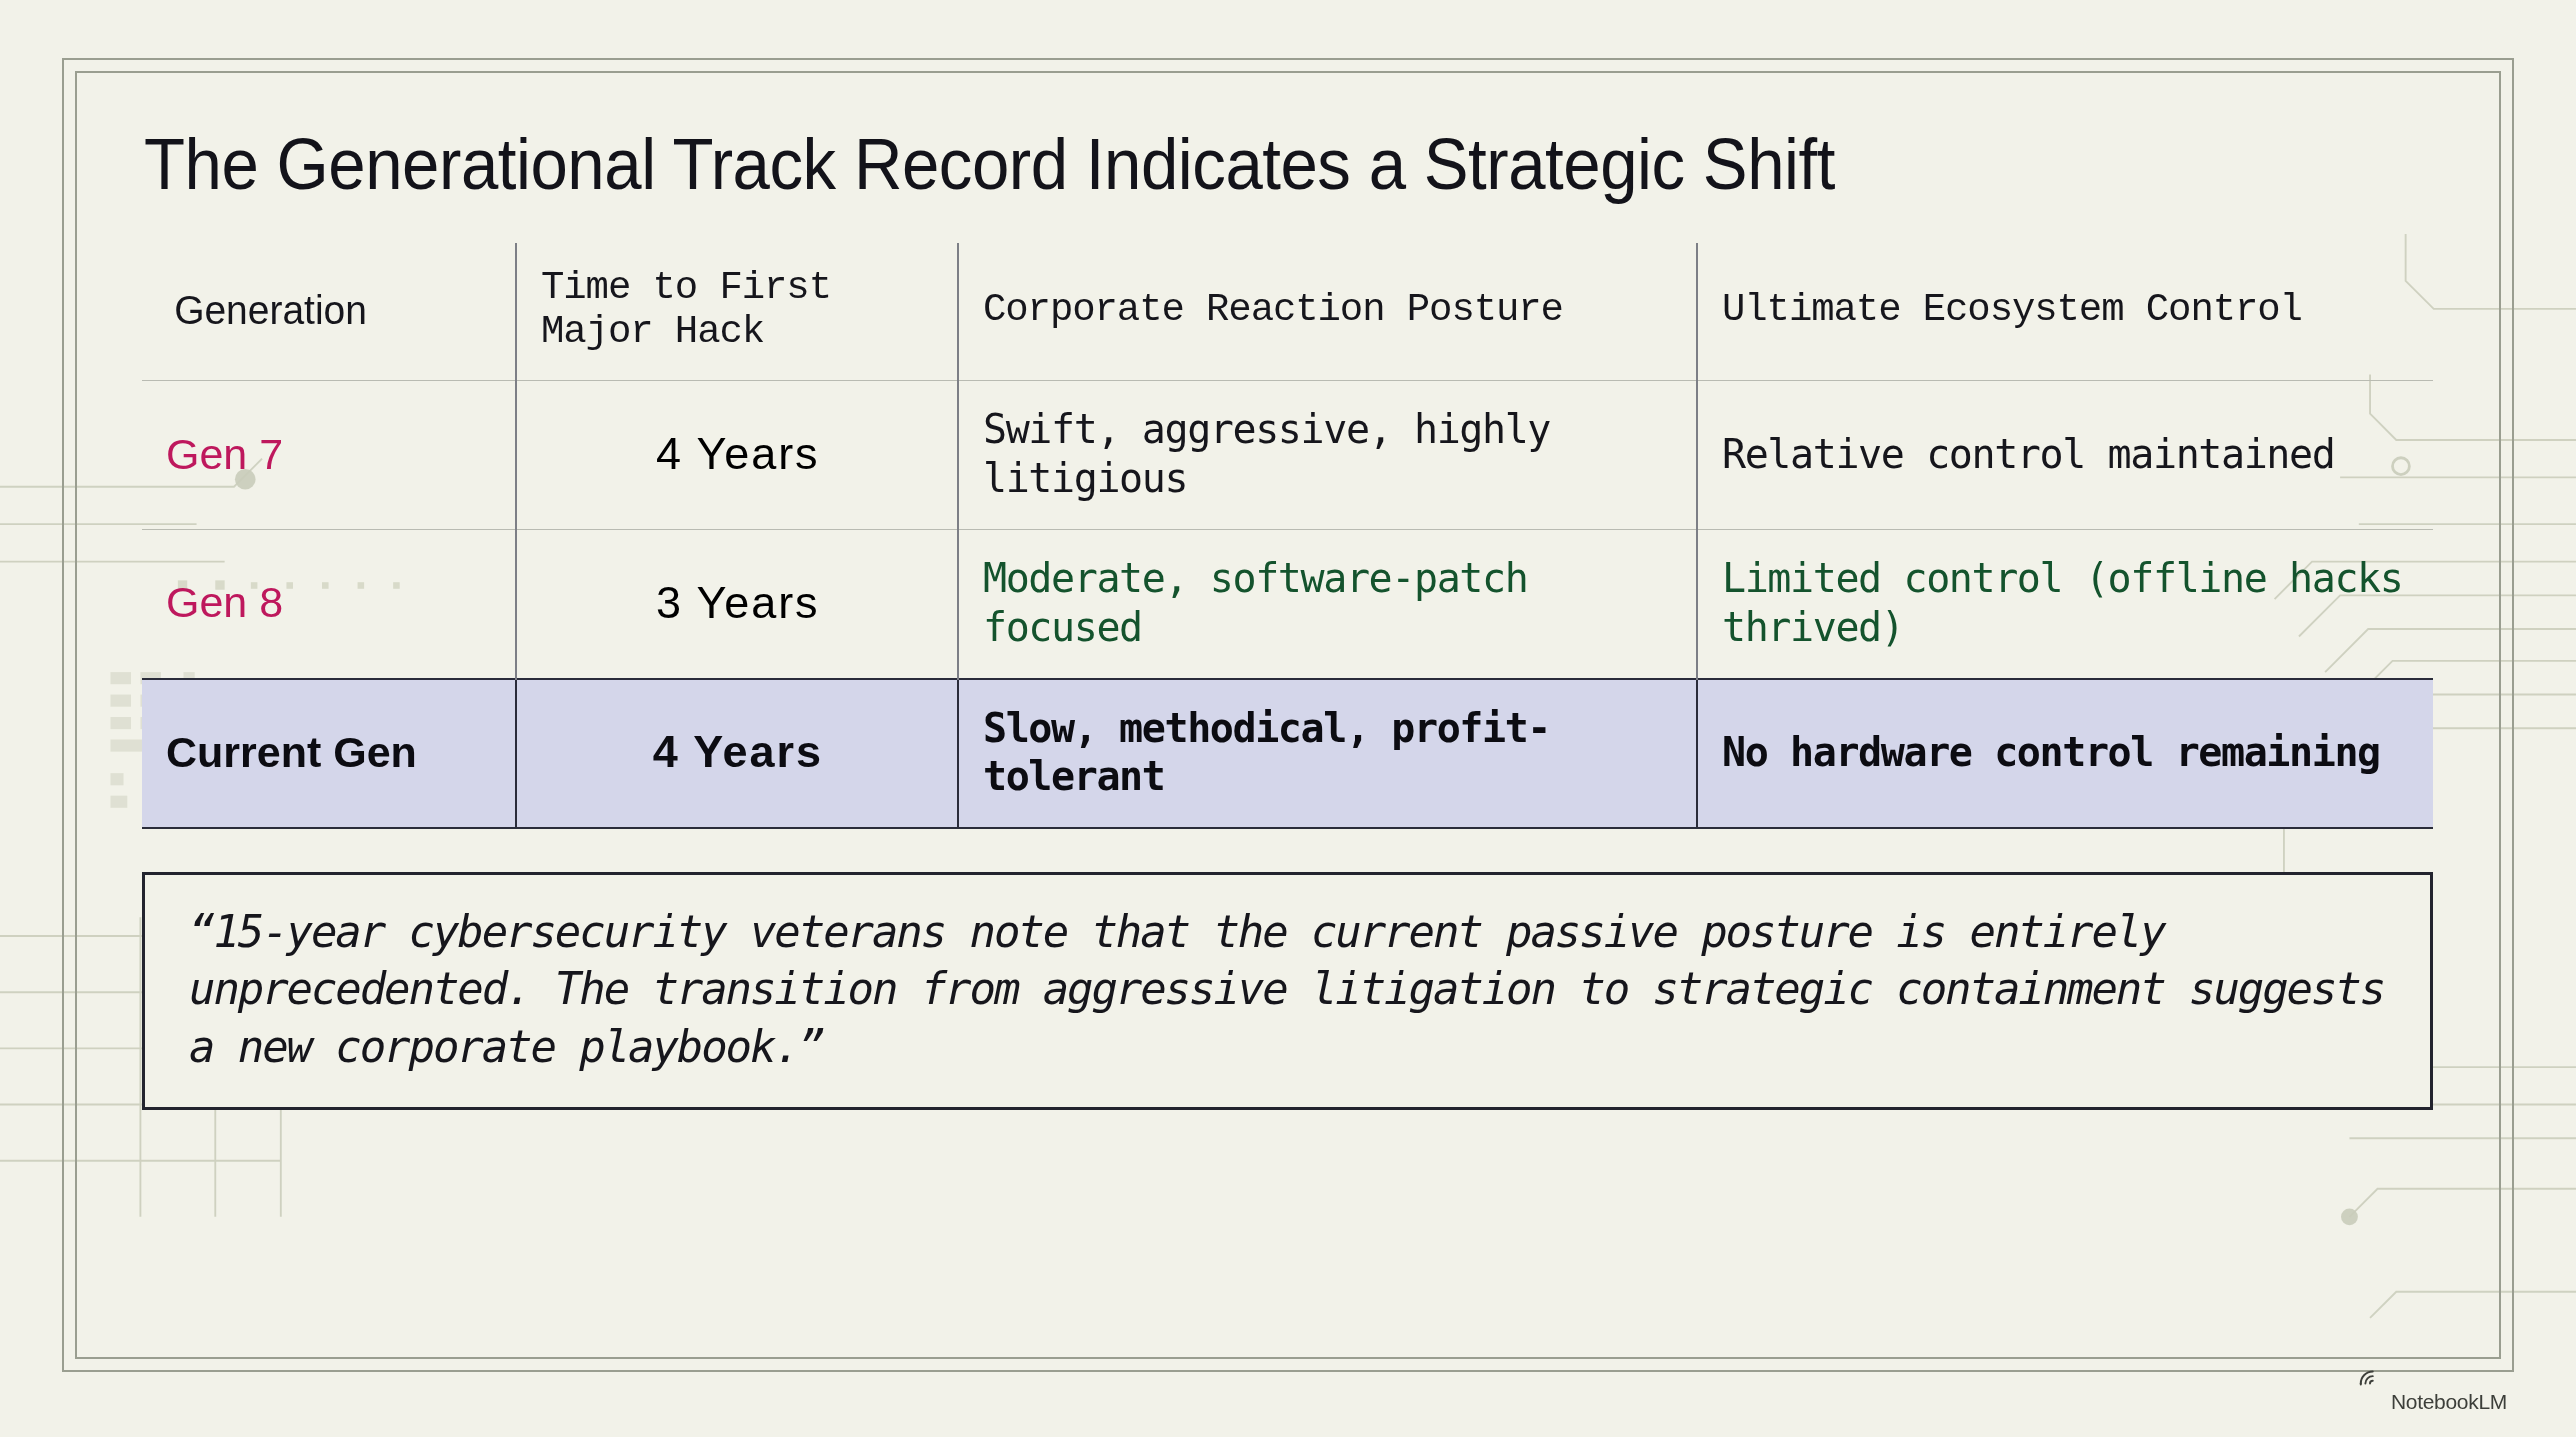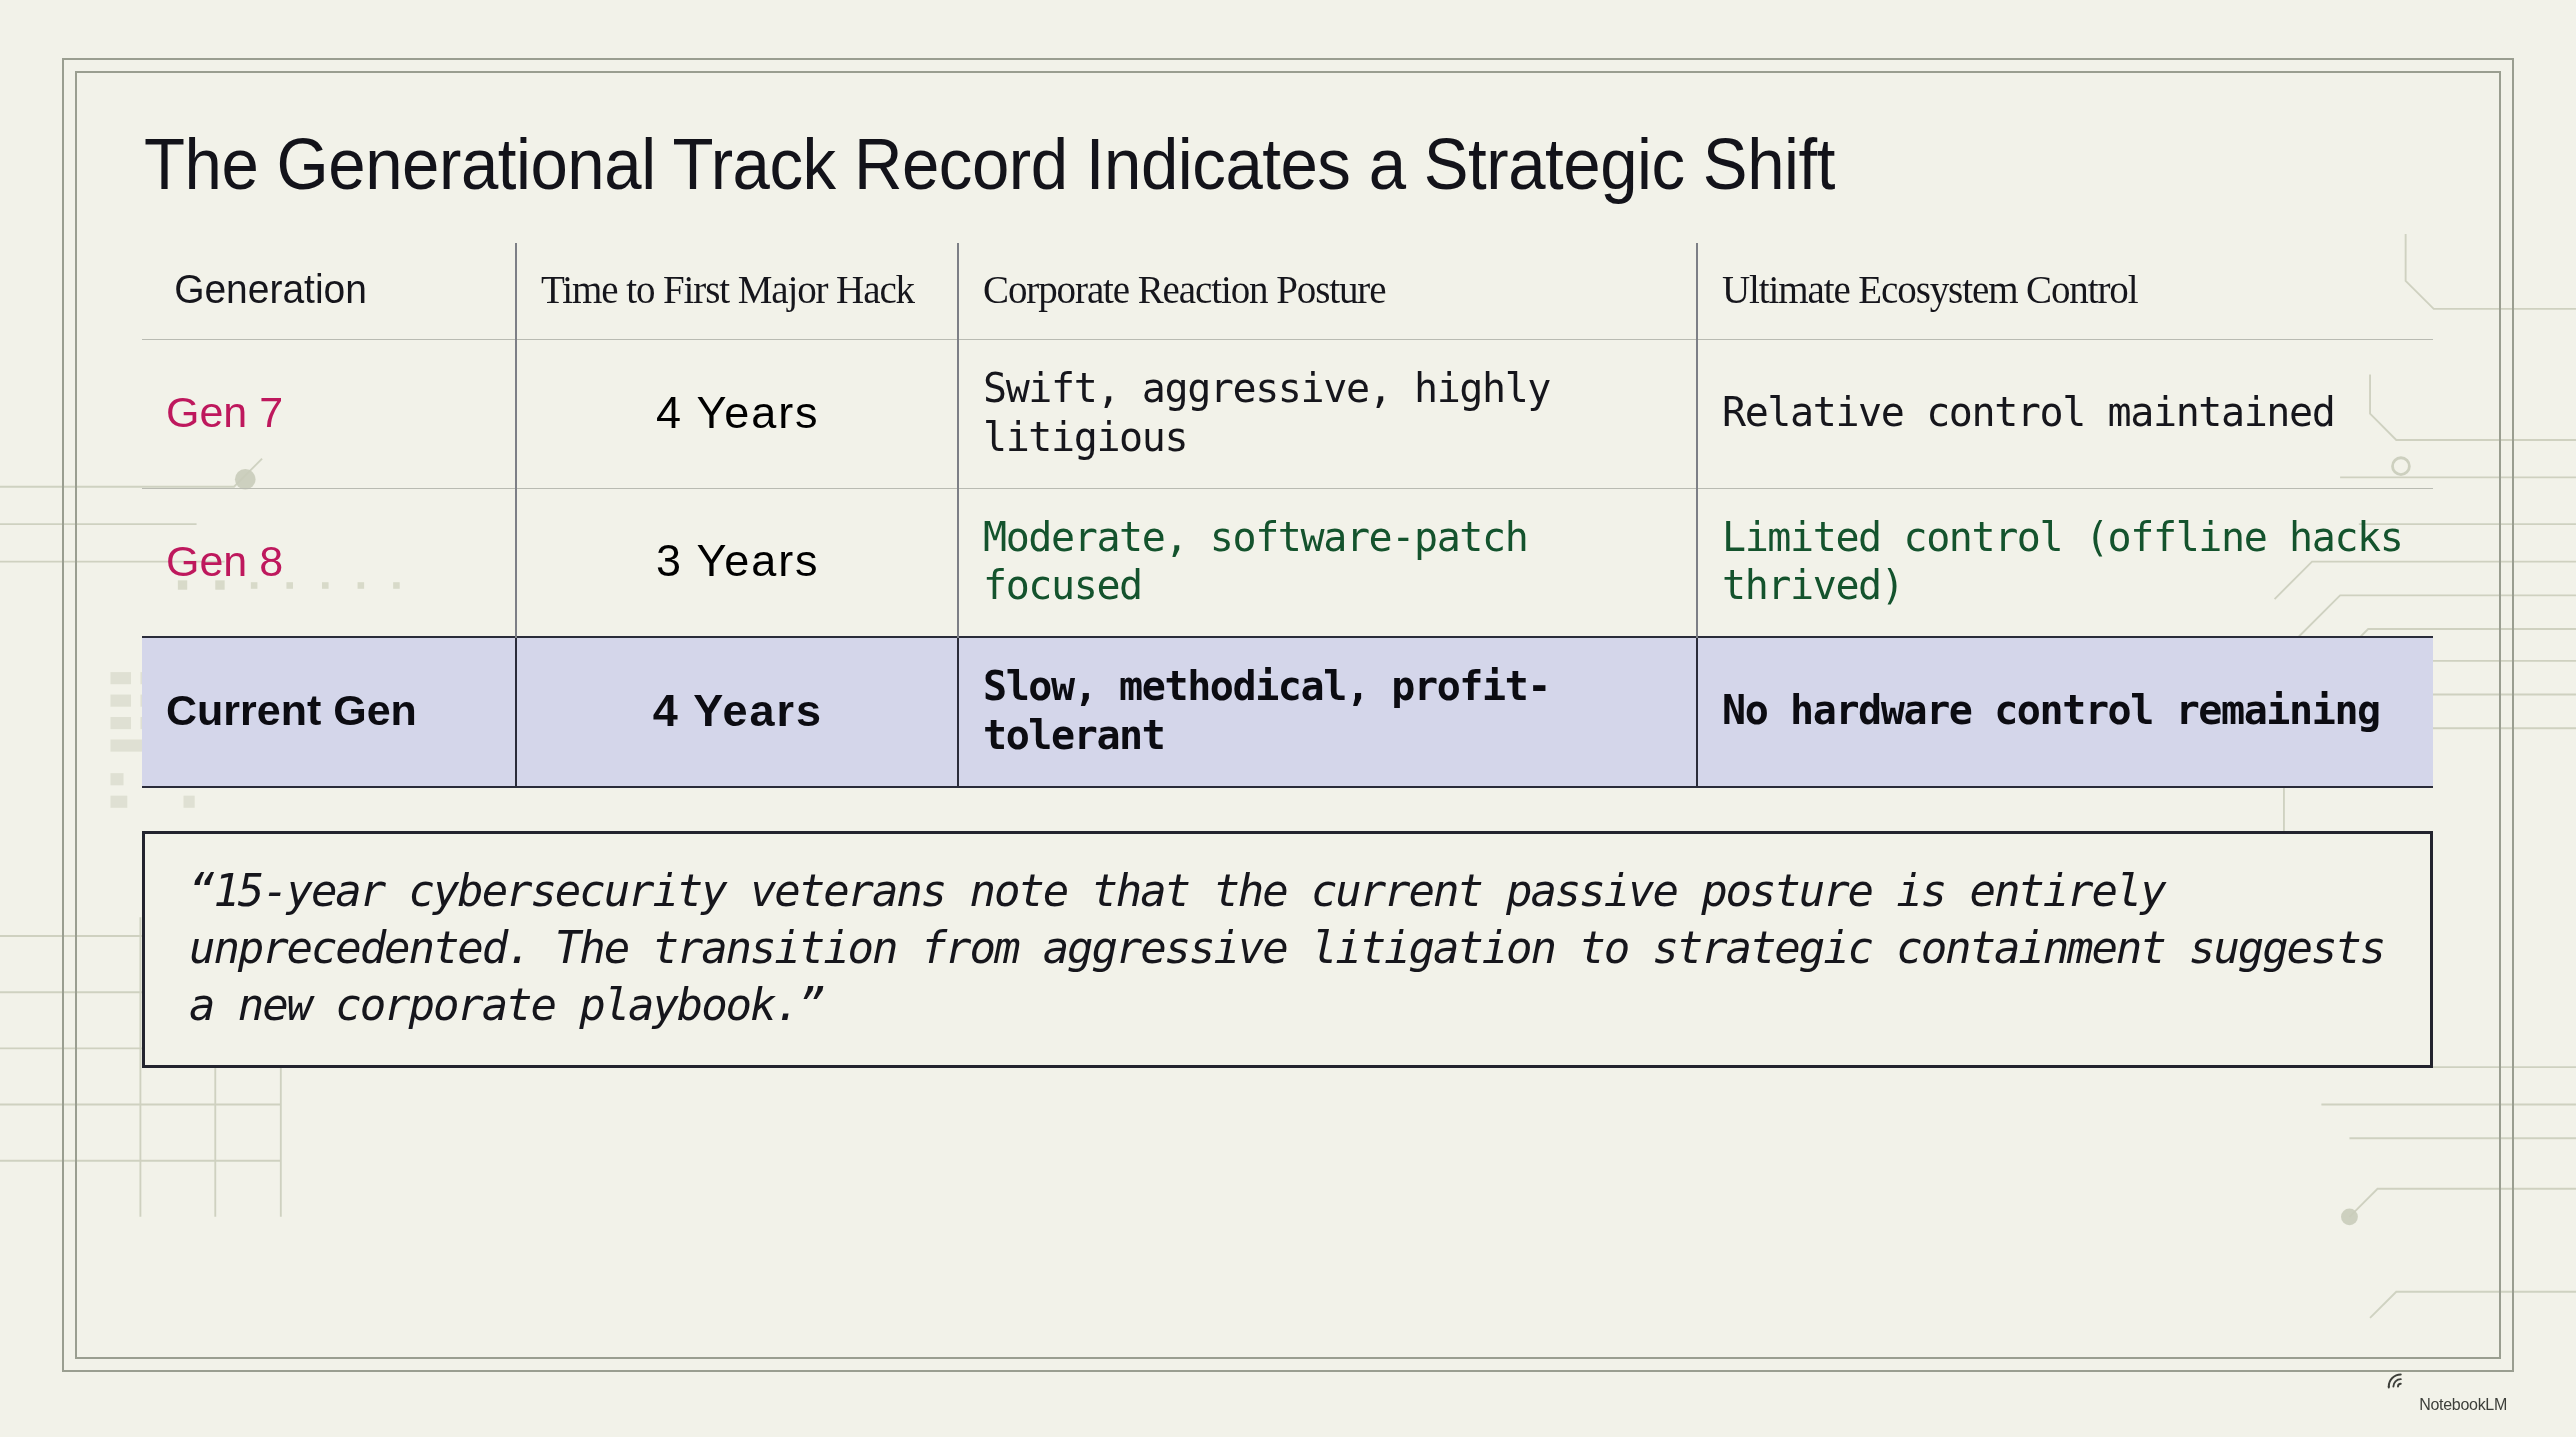--- a/index.html
+++ b/index.html
@@ -83,21 +83,21 @@
   #data-table col.c-ctrl  { width: 736px; }
 
   #data-table th,
   #data-table td {
     vertical-align: middle;
     padding: 24px 22.5px 26px 24px;
     box-sizing: border-box;
   }
 
   .th-cell {
-    font-family: Liberation Serif, serif;
+    font-family: Liberation Mono, monospace;
     font-size: 39px;
     line-height: 1.12;
     color: #16161c;
     text-align: left;
     font-weight: 400;
     letter-spacing: -1.1px;
     vertical-align: bottom;
     padding-bottom: 20.6px;
     padding-top: 32px;
   }
@@ -179,21 +179,21 @@
     position: absolute;
     right: 69px;
     bottom: 24px;
     display: flex;
     align-items: center;
     gap: 9.4px;
     z-index: 4;
   }
   #footer-brand .brand-text {
     font-family: "Liberation Sans", sans-serif;
-    font-size: 16px;
+    font-size: 21px;
     color: #3d3f3a;
     letter-spacing: -0.3px;
     margin-top: 48px;
   }
 </style>
 </head>
 <body>
 
 <svg id="bg-decor" viewBox="0 0 2752 1536" preserveAspectRatio="none">
   <g stroke="#c9ccba" stroke-width="2" fill="none" opacity="0.85">

